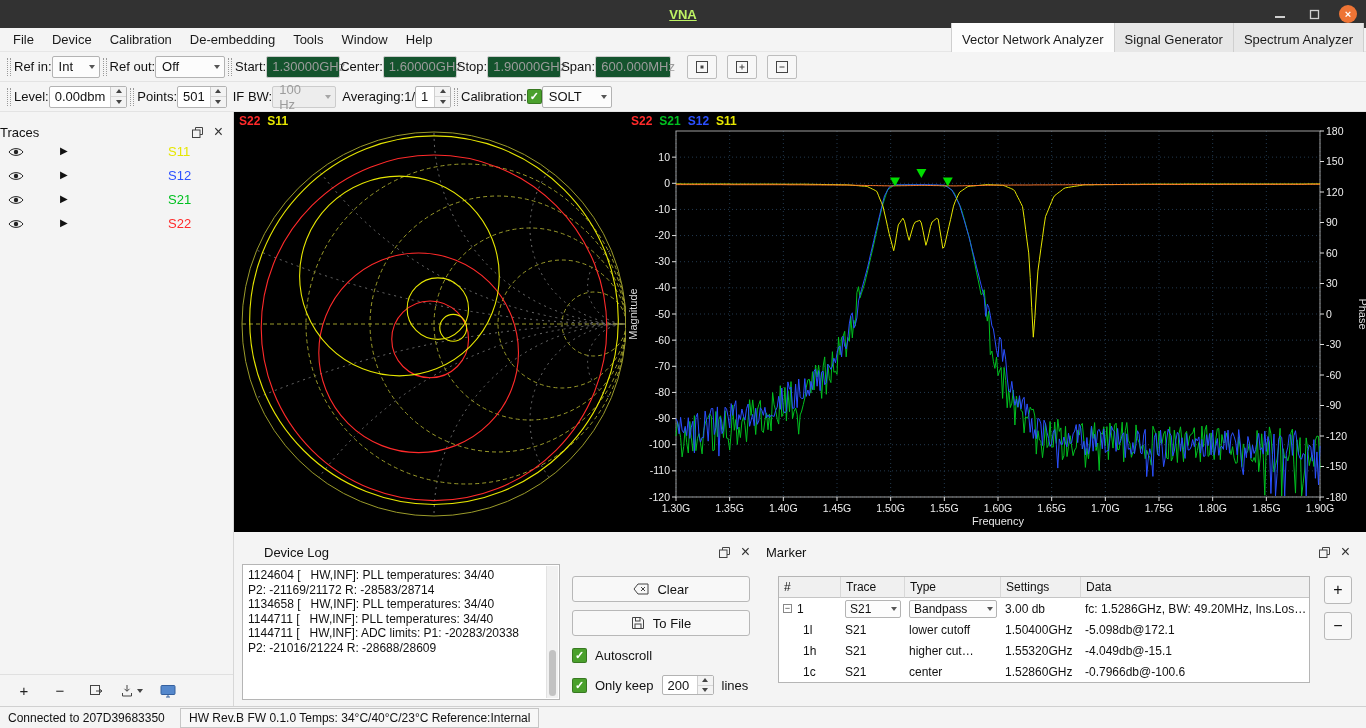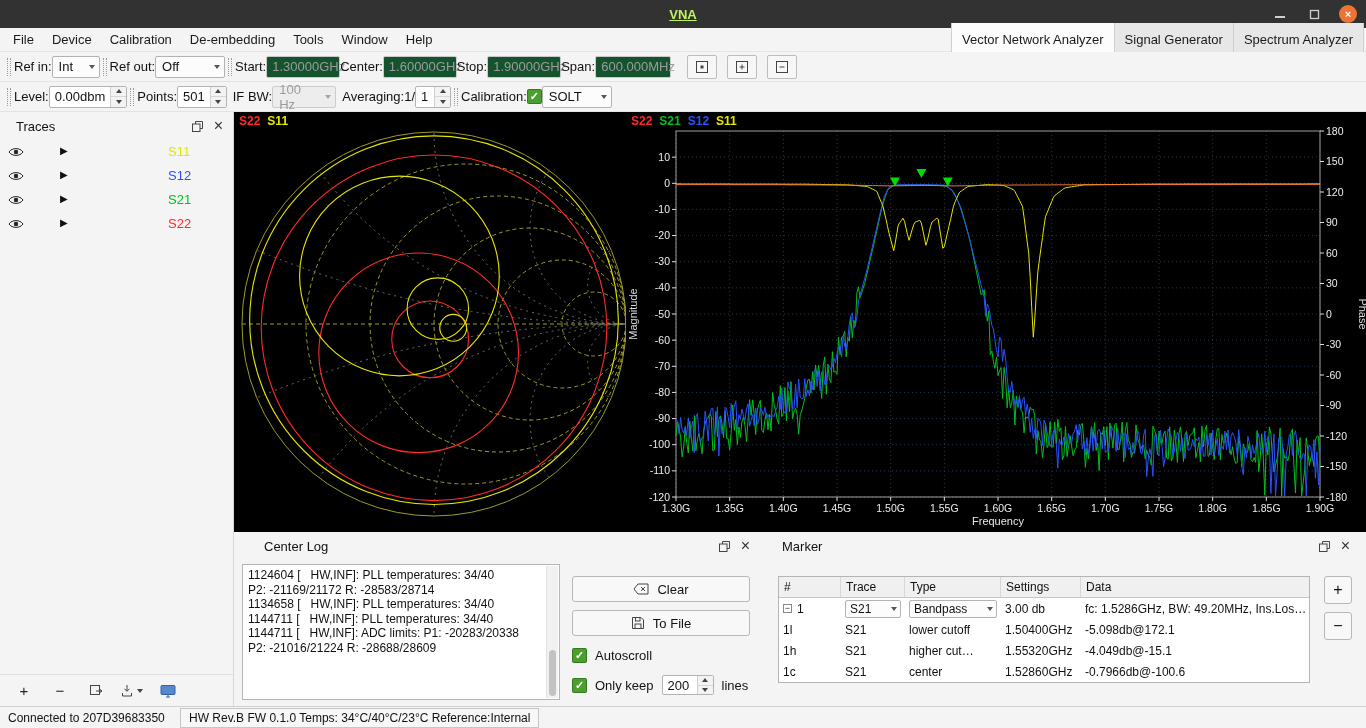--- a/index.html
+++ b/index.html
@@ -40,21 +40,21 @@
   .spin-up { border-bottom:1px solid #d7d7d7; }
   .tri-up { width:0; height:0; border-left:3px solid transparent; border-right:3px solid transparent; border-bottom:4px solid #444; }
   .tri-down { width:0; height:0; border-left:3px solid transparent; border-right:3px solid transparent; border-top:4px solid #444; }
   .tool-btn { width:30px; height:24px; background:#f7f7f7; border:1px solid #bdbdbd; border-radius:2px; display:flex; align-items:center; justify-content:center; }
   .btn-group { display:flex; gap:10px; margin-left:16px; }
   .checkbox { width:15px; height:15px; border-radius:2px; border:1px solid rgba(0,0,0,0.25); display:flex; align-items:center; justify-content:center; }
   .checkbox .check { color:#fff; font-size:11px; line-height:1; font-weight:bold; }
 
   
   .left-col { position:absolute; top:112px; left:0; width:234px; height:594px; background:#f4f4f4; border-right:1px solid #d7d7d7; }
-  .panel-header { height:28px; display:flex; align-items:center; padding:0 10px 0 16px; }
+  .panel-header { height:28px; display:flex; align-items:flex-end; padding:0 10px 0 0; }
   .panel-icons { margin-left:auto; display:flex; align-items:center; gap:10px; }
   .close-x { font-size:16px; line-height:1; color:#333; }
   .trace-row { position:relative; height:24px; }
   .trace-eye { position:absolute; left:8px; top:6px; }
   .trace-expander { position:absolute; left:60px; top:5px; font-size:10px; color:#111; }
   .trace-label { position:absolute; left:168px; top:4px; }
   .bottom-toolbar { position:absolute; bottom:0; left:0; width:100%; height:32px; border-top:1px solid #e0e0e0; display:flex; align-items:center; gap:8px; padding:0 10px; }
   .flat-btn { width:28px; height:24px; display:flex; align-items:center; justify-content:center; font-size:15px; color:#222; }
 
   
@@ -78,21 +78,21 @@
 
   
   .marker-panel { position:absolute; left:766px; top:532px; width:600px; height:174px; background:#f4f4f4; }
   .marker-panel .panel-header { padding-right:16px; }
   .mtable { position:absolute; left:12px; top:44px; width:532px; background:#fff; border:1px solid #b5b5b5; font-size:12px; }
   .mrow { display:grid; grid-template-columns:62px 64px 96px 80px 1fr; }
   .mth { background:#f0f0f0; border-right:1px solid #d8d8d8; border-bottom:1px solid #c5c5c5; padding:3px 5px; }
   .mth:last-child { border-right:none; }
   .mtd { height:21px; padding:0 4px; display:flex; align-items:center; overflow:hidden; white-space:nowrap; }
   .tree-toggle { width:9px; height:9px; border:1px solid #888; background:#fff; display:inline-flex; align-items:center; justify-content:center; font-size:9px; line-height:1; margin-right:5px; color:#333; }
-  .child-id { }
+  .child-id { margin-left:20px; }
   .cell-combo { height:18px; width:100%; background:#fcfcfc; border:1px solid #b3b3b3; border-radius:2px; display:flex; align-items:center; justify-content:space-between; padding:0 3px 0 4px; }
   .marker-btn { position:absolute; right:14px; width:28px; height:28px; background:#f8f8f8; border:1px solid #b8b8b8; border-radius:3px; font-size:16px; display:flex; align-items:center; justify-content:center; }
   #marker-add { top:44px; } #marker-remove { top:80px; }
 
   
   .statusbar { position:absolute; left:0; bottom:0; width:1366px; height:22px; background:#f4f4f4; border-top:1px solid #d0d0d0; display:flex; align-items:center; font-size:12px; }
   .status-left { width:180px; padding:0 8px; white-space:nowrap; overflow:hidden; }
   .status-cell { height:20px; border:1px solid #c6c6c6; display:flex; align-items:center; padding:0 8px; background:#f7f7f7; white-space:nowrap; }
 </style>
 </head>
@@ -460,21 +460,21 @@
         <polyline points="50.0,72.6 51.5,72.6 53.1,72.6 54.6,72.6 56.1,72.6 57.7,72.6 59.2,72.6 60.7,72.6 62.3,72.6 63.8,72.6 65.3,72.6 66.9,72.6 68.4,72.6 69.9,72.6 71.5,72.6 73.0,72.6 74.5,72.6 76.1,72.6 77.6,72.6 79.1,72.6 80.7,72.6 82.2,72.6 83.7,72.6 85.3,72.6 86.8,72.6 88.3,72.6 89.9,72.6 91.4,72.6 92.9,72.6 94.5,72.6 96.0,72.6 97.5,72.7 99.1,72.7 100.6,72.7 102.1,72.7 103.7,72.7 105.2,72.7 106.7,72.7 108.3,72.7 109.8,72.7 111.3,72.7 112.9,72.7 114.4,72.7 115.9,72.7 117.5,72.7 119.0,72.7 120.5,72.7 122.1,72.7 123.6,72.7 125.1,72.7 126.7,72.7 128.2,72.7 129.7,72.7 131.3,72.7 132.8,72.7 134.3,72.7 135.9,72.7 137.4,72.7 138.9,72.7 140.5,72.7 142.0,72.7 143.5,72.7 145.1,72.7 146.6,72.7 148.1,72.7 149.7,72.7 151.2,72.7 152.7,72.7 154.3,72.7 155.8,72.7 157.3,72.7 158.9,72.7 160.4,72.7 161.9,72.8 163.5,72.8 165.0,72.8 166.5,72.8 168.1,72.8 169.6,72.8 171.1,72.8 172.7,72.8 174.2,72.8 175.7,72.8 177.3,72.8 178.8,72.9 180.3,72.9 181.9,72.9 183.4,72.9 184.9,72.9 186.5,72.9 188.0,72.9 189.5,72.9 191.1,72.9 192.6,72.9 194.1,72.9 195.7,73.0 197.2,73.0 198.7,73.0 200.3,73.0 201.8,73.0 203.3,73.0 204.9,73.0 206.4,73.0 207.9,73.0 209.5,73.0 211.0,73.1 212.5,73.1 214.1,73.1 215.6,73.1 217.1,73.1 218.7,73.1 220.2,73.1 221.7,73.1 223.3,73.1 224.8,73.2 226.3,73.2 227.9,73.2 229.4,73.3 230.9,73.3 232.5,73.3 234.0,73.3 235.5,73.4 237.1,73.4 238.6,73.4 240.1,73.5 241.7,73.5 243.2,73.5 244.7,73.5 246.3,73.6 247.8,73.6 249.3,73.6 250.9,73.6 252.4,73.7 253.9,73.7 255.5,73.7 257.0,73.8 258.5,73.8 260.1,73.8 261.6,73.8 263.1,73.9 264.7,73.9 266.2,73.9 267.7,73.9 269.3,73.8 270.8,73.8 272.3,73.8 273.9,73.8 275.4,73.7 276.9,73.7 278.5,73.7 280.0,73.7 281.5,73.6 283.1,73.6 284.6,73.6 286.1,73.6 287.7,73.5 289.2,73.5 290.7,73.5 292.3,73.5 293.8,73.4 295.3,73.4 296.9,73.4 298.4,73.4 299.9,73.4 301.5,73.5 303.0,73.5 304.5,73.5 306.1,73.5 307.6,73.6 309.1,73.6 310.7,73.6 312.2,73.6 313.7,73.7 315.3,73.7 316.8,73.7 318.3,73.7 319.9,73.8 321.4,73.8 322.9,73.8 324.5,73.8 326.0,73.9 327.5,73.9 329.1,73.9 330.6,73.9 332.1,73.8 333.7,73.8 335.2,73.8 336.7,73.8 338.3,73.7 339.8,73.7 341.3,73.7 342.9,73.6 344.4,73.6 345.9,73.6 347.5,73.6 349.0,73.5 350.5,73.5 352.1,73.5 353.6,73.5 355.1,73.4 356.7,73.4 358.2,73.4 359.7,73.3 361.3,73.3 362.8,73.3 364.3,73.3 365.9,73.2 367.4,73.2 368.9,73.2 370.5,73.1 372.0,73.1 373.5,73.1 375.1,73.1 376.6,73.1 378.1,73.1 379.7,73.1 381.2,73.1 382.7,73.1 384.3,73.1 385.8,73.0 387.3,73.0 388.9,73.0 390.4,73.0 391.9,73.0 393.5,73.0 395.0,73.0 396.5,73.0 398.1,73.0 399.6,73.0 401.1,73.0 402.7,73.0 404.2,73.0 405.7,73.0 407.3,72.9 408.8,72.9 410.3,72.9 411.9,72.9 413.4,72.9 414.9,72.9 416.5,72.9 418.0,72.9 419.5,72.9 421.1,72.9 422.6,72.9 424.1,72.9 425.7,72.9 427.2,72.8 428.7,72.8 430.3,72.8 431.8,72.8 433.3,72.8 434.9,72.8 436.4,72.8 437.9,72.8 439.5,72.8 441.0,72.8 442.5,72.8 444.1,72.8 445.6,72.8 447.1,72.7 448.7,72.7 450.2,72.7 451.7,72.7 453.3,72.7 454.8,72.7 456.3,72.7 457.9,72.7 459.4,72.7 460.9,72.7 462.5,72.7 464.0,72.7 465.5,72.7 467.1,72.7 468.6,72.6 470.1,72.6 471.7,72.6 473.2,72.6 474.7,72.6 476.3,72.6 477.8,72.6 479.3,72.6 480.9,72.6 482.4,72.6 483.9,72.6 485.5,72.6 487.0,72.6 488.5,72.6 490.1,72.6 491.6,72.6 493.1,72.6 494.7,72.6 496.2,72.6 497.7,72.6 499.3,72.6 500.8,72.6 502.3,72.6 503.9,72.6 505.4,72.6 506.9,72.6 508.5,72.6 510.0,72.6 511.5,72.6 513.1,72.6 514.6,72.5 516.1,72.5 517.7,72.5 519.2,72.5 520.7,72.5 522.3,72.5 523.8,72.5 525.3,72.5 526.9,72.5 528.4,72.5 529.9,72.5 531.5,72.5 533.0,72.5 534.5,72.5 536.1,72.5 537.6,72.5 539.1,72.5 540.7,72.5 542.2,72.5 543.7,72.5 545.3,72.5 546.8,72.5 548.3,72.5 549.9,72.5 551.4,72.5 552.9,72.5 554.5,72.5 556.0,72.5 557.5,72.5 559.1,72.5 560.6,72.5 562.1,72.5 563.7,72.5 565.2,72.5 566.7,72.5 568.3,72.5 569.8,72.5 571.3,72.5 572.9,72.5 574.4,72.5 575.9,72.5 577.5,72.5 579.0,72.5 580.5,72.5 582.1,72.5 583.6,72.5 585.1,72.5 586.7,72.5 588.2,72.5 589.7,72.5 591.3,72.5 592.8,72.5 594.3,72.5 595.9,72.5 597.4,72.4 598.9,72.4 600.5,72.4 602.0,72.4 603.5,72.4 605.1,72.4 606.6,72.4 608.1,72.4 609.7,72.4 611.2,72.4 612.7,72.4 614.3,72.4 615.8,72.4 617.3,72.4 618.9,72.4 620.4,72.4 621.9,72.4 623.5,72.4 625.0,72.4 626.5,72.4 628.1,72.4 629.6,72.4 631.1,72.4 632.7,72.4 634.2,72.4 635.7,72.4 637.3,72.4 638.8,72.4 640.3,72.4 641.9,72.4 643.4,72.4 644.9,72.4 646.5,72.4 648.0,72.4 649.5,72.4 651.1,72.4 652.6,72.4 654.1,72.4 655.7,72.4 657.2,72.4 658.7,72.4 660.3,72.4 661.8,72.4 663.3,72.4 664.9,72.4 666.4,72.4 667.9,72.4 669.5,72.4 671.0,72.4 672.5,72.4 674.1,72.4 675.6,72.4 677.1,72.4 678.7,72.4 680.2,72.3 681.7,72.3 683.3,72.3 684.8,72.3 686.3,72.3 687.9,72.3 689.4,72.3 690.9,72.3 692.5,72.3 694.0,72.3" fill="none" stroke="#ff7a30" stroke-width="1"></polyline>
         <polygon points="263.96000000000004,65.42285714285714 273.96000000000004,65.42285714285714 268.96000000000004,74.42285714285714" fill="#00dd00"></polygon>
         <polygon points="290.364,57.05714285714285 300.364,57.05714285714285 295.364,66.05714285714285" fill="#00dd00"></polygon>
         <polygon points="316.7679999999999,65.42285714285714 326.7679999999999,65.42285714285714 321.7679999999999,74.42285714285714" fill="#00dd00"></polygon>
       </svg>
   </div>
 </div>
 
 <div class="devlog-panel">
   <div class="panel-header">
-    <span>Center Log</span>
+    <span>Device Log</span>
     <span class="panel-icons">
       <svg width="13" height="13" viewBox="0 0 13 13">
           <rect x="1.5" y="4" width="7.5" height="7.5" fill="none" stroke="#444"></rect>
           <path d="M4.5 4V1.5H11.5V8.5H9" fill="none" stroke="#444"></path>
         </svg>
       <span class="close-x">×</span>
     </span>
   </div>
   <div class="log-box">
     <div class="log-line">1124604 [   HW,INF]: PLL temperatures: 34/40</div>

